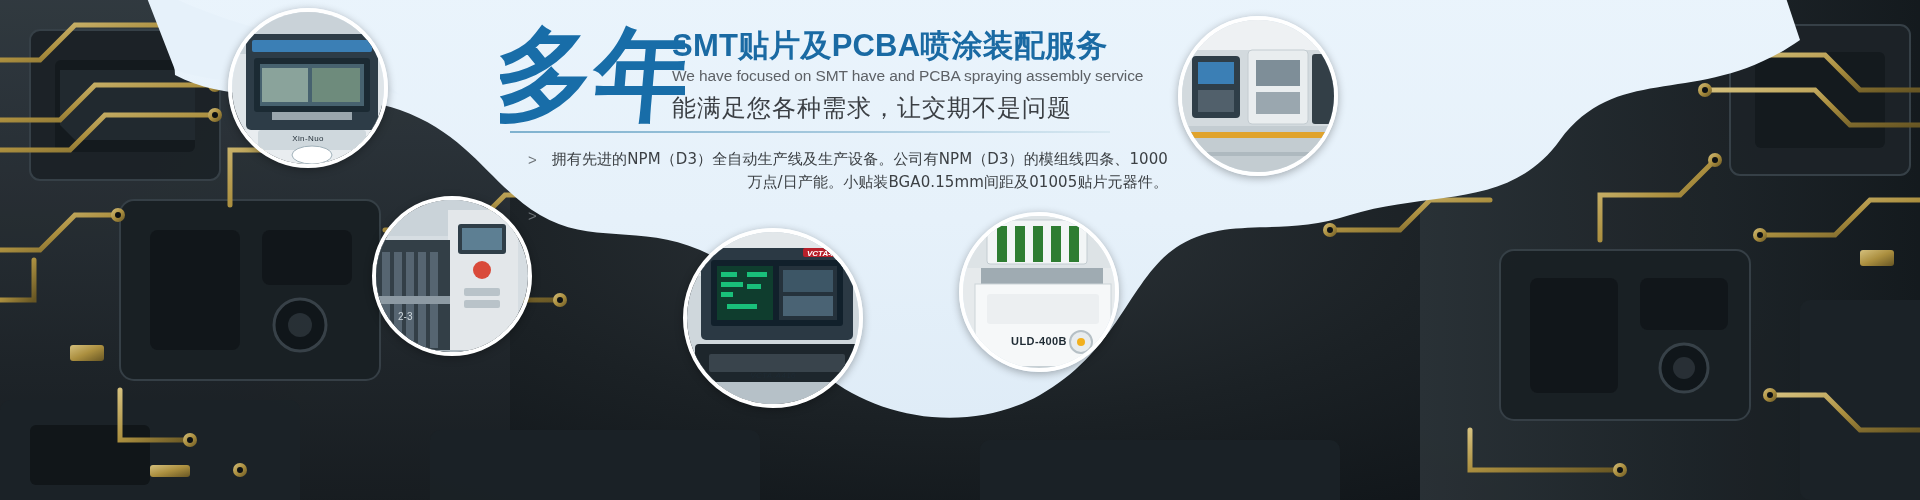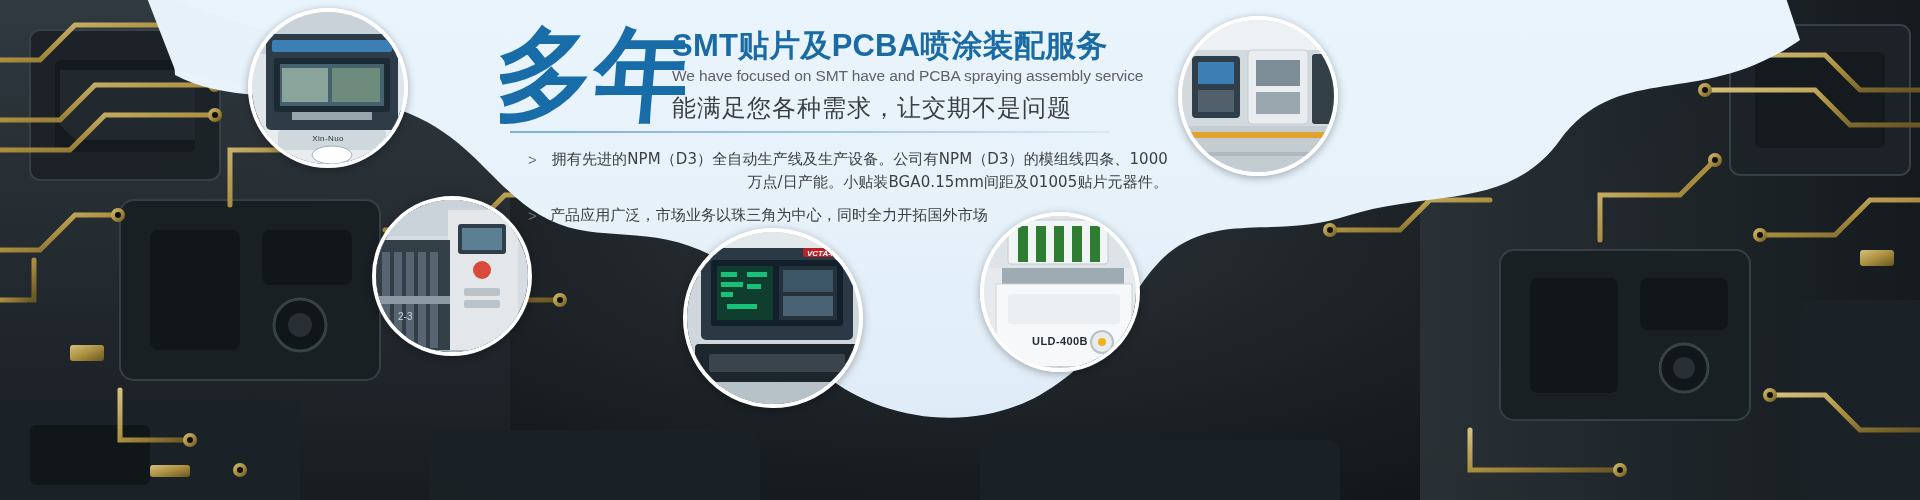--- a/index.html
+++ b/index.html
@@ -248,26 +248,25 @@
 
     <div class="divider"></div>
 
     <div class="bullets">
       <div class="bullet">
         <span class="bullet-mark">&gt;</span>
         <span class="bullet-text">拥有先进的NPM（D3）全自动生产线及生产设备。公司有NPM（D3）的模组线四条、1000万点/日产能。小贴装BGA0.15mm间距及01005贴片元器件。</span>
       </div>
       <div class="bullet">
         <span class="bullet-mark">&gt;</span>
-        <span class="bullet-text">产品应用广泛，市场业务以珠三角为中心，同时全力开拓国外市场</span>
       </div>
     </div>
   </div>
 
-  <div class="circ" style="left:248px; top:8px; width:160px; height:160px;">
+  <div class="circ" style="left:228px; top:8px; width:160px; height:160px;">
     <div class="inner">
       <svg width="160" height="160" viewBox="0 0 160 160">
         <rect width="160" height="160" fill="#dfe5e9"></rect>
         <rect x="0" y="0" width="160" height="42" fill="#c9d2d8"></rect>
         <rect x="14" y="22" width="132" height="96" rx="5" fill="#2d3c47"></rect>
         <rect x="20" y="28" width="120" height="12" rx="2" fill="#3b7fb5"></rect>
         <rect x="22" y="46" width="116" height="54" rx="3" fill="#1b2a33"></rect>
         <rect x="28" y="52" width="104" height="42" fill="#47626f"></rect>
         <rect x="30" y="56" width="46" height="34" fill="#8aa39b"></rect>
         <rect x="80" y="56" width="48" height="34" fill="#6e8b7c"></rect>
@@ -329,21 +328,21 @@
         <rect x="116" y="16" width="46" height="9" rx="2" fill="#b8202a"></rect>
         <text x="120" y="24" font-family="'Liberation Sans',sans-serif" font-size="8" font-weight="bold" fill="#ffffff">VCTA-A410</text>
         <rect x="8" y="112" width="164" height="38" rx="4" fill="#1d262c"></rect>
         <rect x="22" y="122" width="136" height="18" rx="2" fill="#39444c"></rect>
         <rect x="0" y="150" width="180" height="30" fill="#b6c1c8"></rect>
       </svg>
       <div class="cap sm">VCTA-A410</div>
     </div>
   </div>
 
-  <div class="circ" style="left:980px; top:212px; width:160px; height:160px;">
+  <div class="circ" style="left:959px; top:212px; width:160px; height:160px;">
     <div class="inner">
       <svg width="160" height="160" viewBox="0 0 160 160">
         <rect width="160" height="160" fill="#e6eaec"></rect>
         <rect x="0" y="0" width="160" height="52" fill="#dde3e6"></rect>
         <rect x="24" y="4" width="100" height="44" rx="3" fill="#f2f5f6" stroke="#c3ccd1"></rect>
         <g fill="#2e7d32">
           <rect x="34" y="10" width="10" height="36"></rect>
           <rect x="52" y="10" width="10" height="36"></rect>
           <rect x="70" y="10" width="10" height="36"></rect>
           <rect x="88" y="10" width="10" height="36"></rect>

